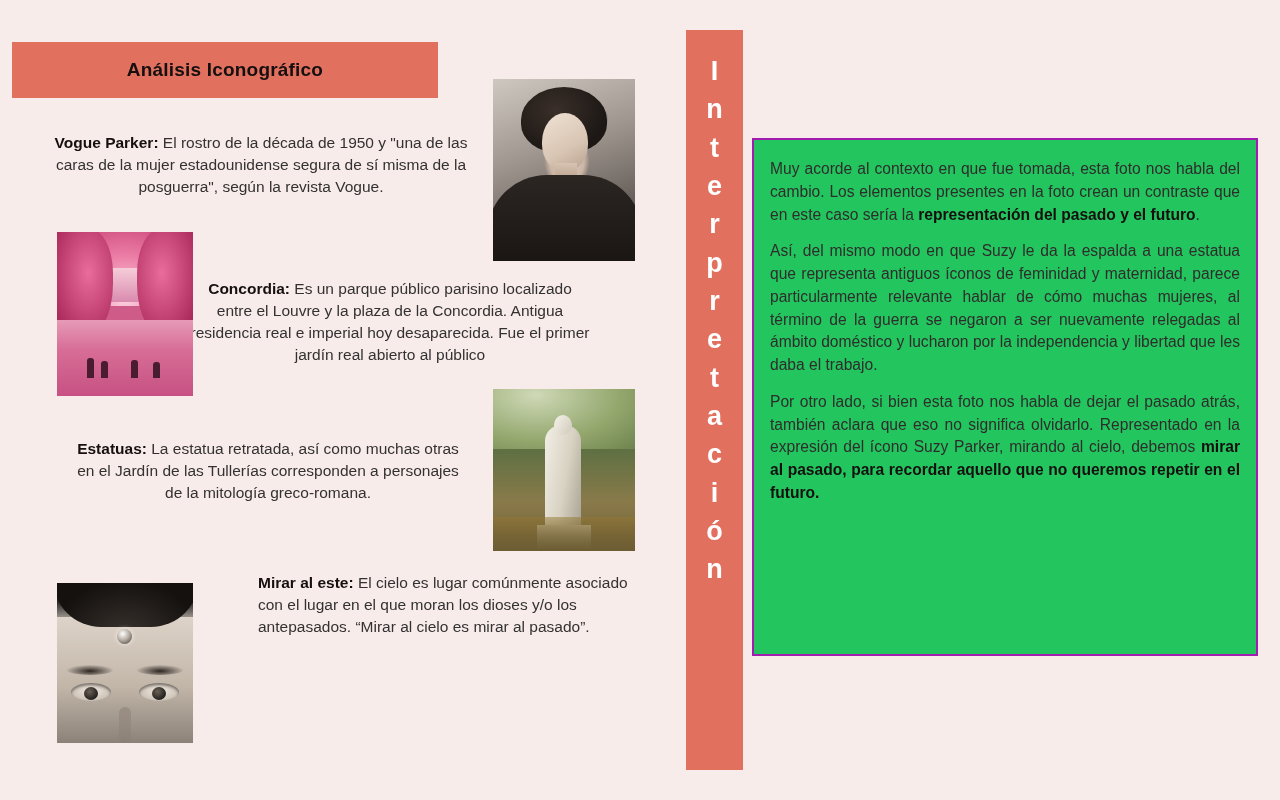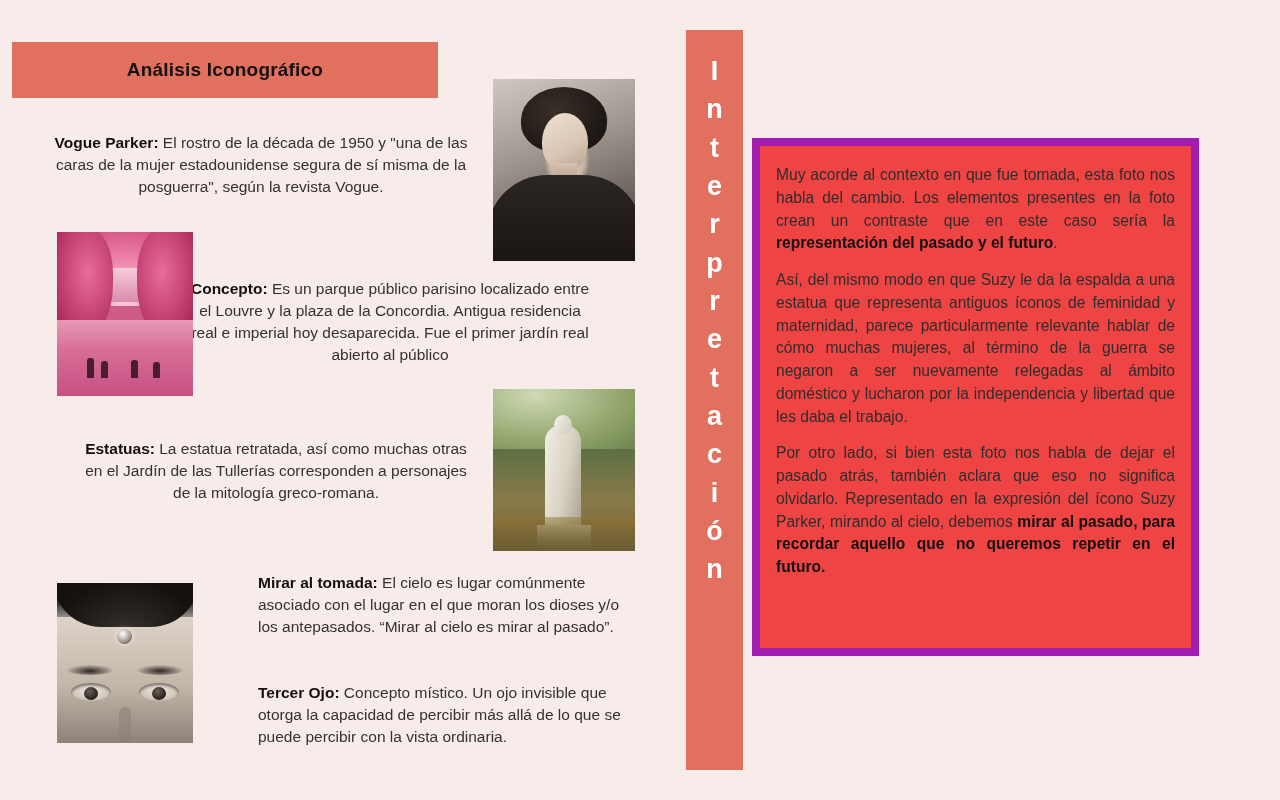--- a/index.html
+++ b/index.html
@@ -60,21 +60,21 @@
     width: 418px;
     text-align: center;
   }
   .blk-tuileries {
     left: 190px;
     top: 278px;
     width: 400px;
     text-align: center;
   }
   .blk-estatuas {
-    left: 80px;
+    left: 72px;
     top: 438px;
     width: 392px;
     text-align: center;
   }
   .blk-cielo {
     left: 258px;
     top: 572px;
     width: 374px;
     text-align: left;
   }
@@ -271,24 +271,24 @@
     font-weight: bold;
     color: #ffffff;
     line-height: 1.42;
     text-align: center;
   }
 
   .interp-box {
     position: absolute;
     left: 752px;
     top: 138px;
-    width: 447px;
+    width: 506px;
     height: 518px;
-    border: 8px solid #a21caf;
-    background: #ef4444;
+    border: 2px solid #a21caf;
+    background: #22c55e;
     box-sizing: border-box;
     padding: 18px 16px 12px 16px;
   }
   .interp-p {
     font-size: 15.6px;
     line-height: 1.46;
     color: #2f2d2c;
     text-align: justify;
     margin: 0 0 14px 0;
   }
@@ -302,34 +302,31 @@
 
   <div class="title-banner">
     <span class="title-banner-text">Análisis Iconográfico</span>
   </div>
 
   <div class="txt-block blk-suzy">
     <b>Vogue Parker:</b><span> El rostro de la década de 1950 y "una de las caras de la mujer estadounidense segura de sí misma de la posguerra", según la revista Vogue.</span>
   </div>
 
   <div class="txt-block blk-tuileries">
-    <b>Concepto:</b><span> Es un parque público parisino localizado entre el Louvre y la plaza de la Concordia. Antigua residencia real e imperial hoy desaparecida. Fue el primer jardín real abierto al público</span>
+    <b>Concordia:</b><span> Es un parque público parisino localizado entre el Louvre y la plaza de la Concordia. Antigua residencia real e imperial hoy desaparecida. Fue el primer jardín real abierto al público</span>
   </div>
 
   <div class="txt-block blk-estatuas">
     <b>Estatuas:</b><span> La estatua retratada, así como muchas otras en el Jardín de las Tullerías corresponden a personajes de la mitología greco-romana.</span>
   </div>
 
   <div class="txt-block blk-cielo">
-    <b>Mirar al tomada:</b><span> El cielo es lugar comúnmente asociado con el lugar en el que moran los dioses y/o los antepasados. “Mirar al cielo es mirar al pasado”.</span>
-  </div>
-
-  <div class="txt-block blk-tercer">
-    <b>Tercer Ojo:</b><span> Concepto místico. Un ojo invisible que otorga la capacidad de percibir más allá de lo que se puede percibir con la vista ordinaria.</span>
-  </div>
+    <b>Mirar al este:</b><span> El cielo es lugar comúnmente asociado con el lugar en el que moran los dioses y/o los antepasados. “Mirar al cielo es mirar al pasado”.</span>
+  </div>
+
 
   <div class="photo photo-suzy">
     <div class="suzy-hair"></div>
     <div class="suzy-face"></div>
     <div class="suzy-neck"></div>
     <div class="suzy-shoulder"></div>
   </div>
 
   <div class="photo photo-tuileries">
     <div class="tui-sky"></div>

